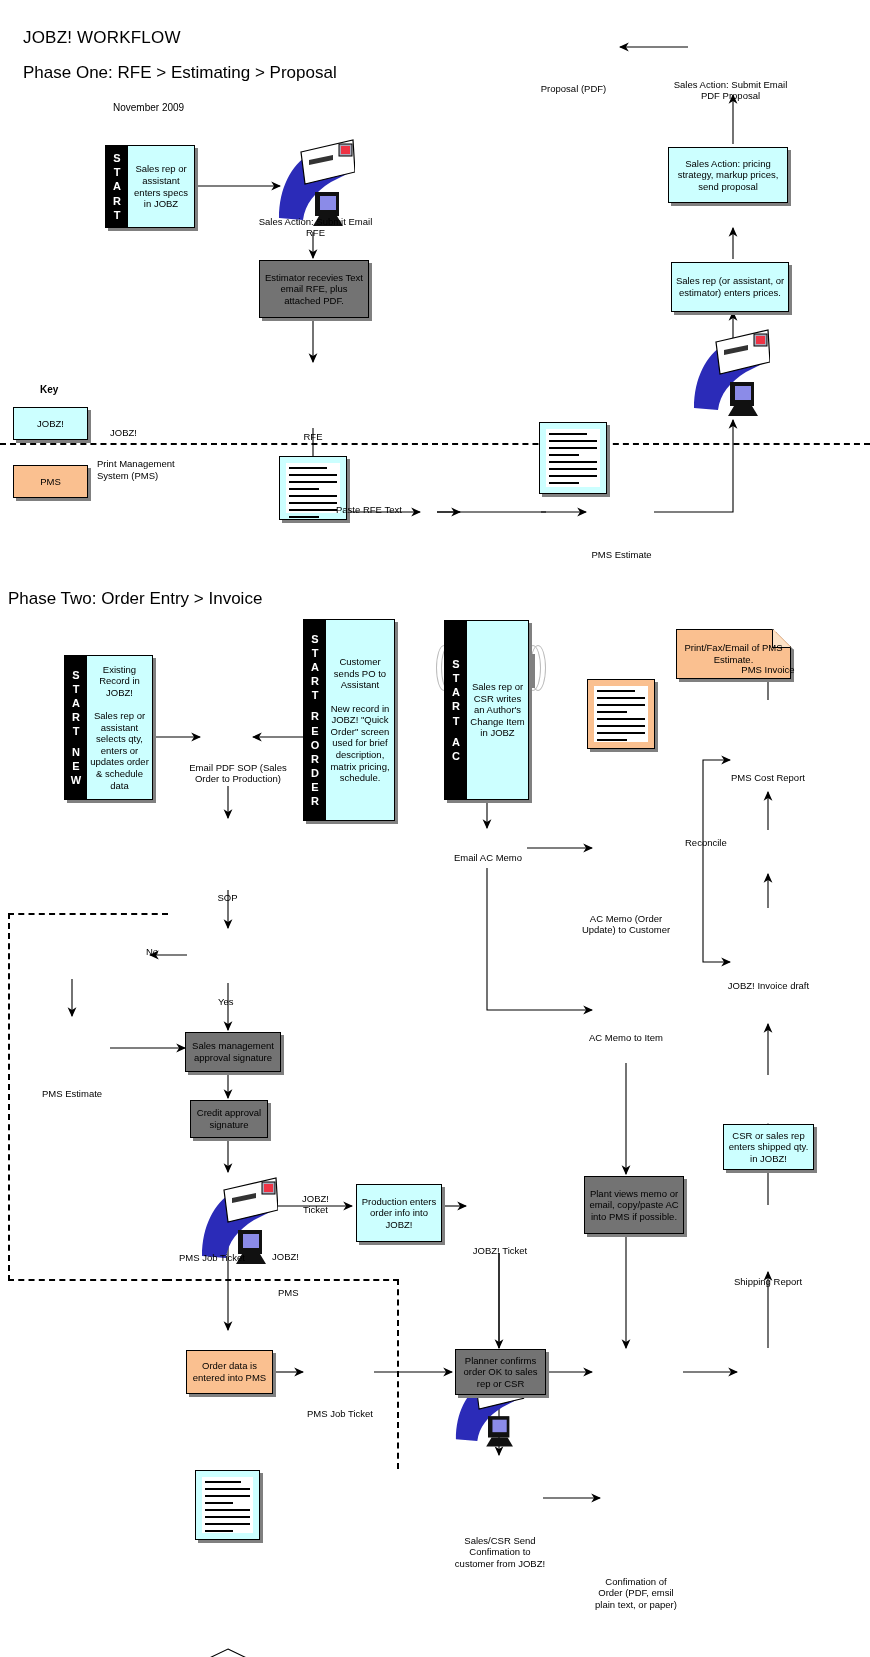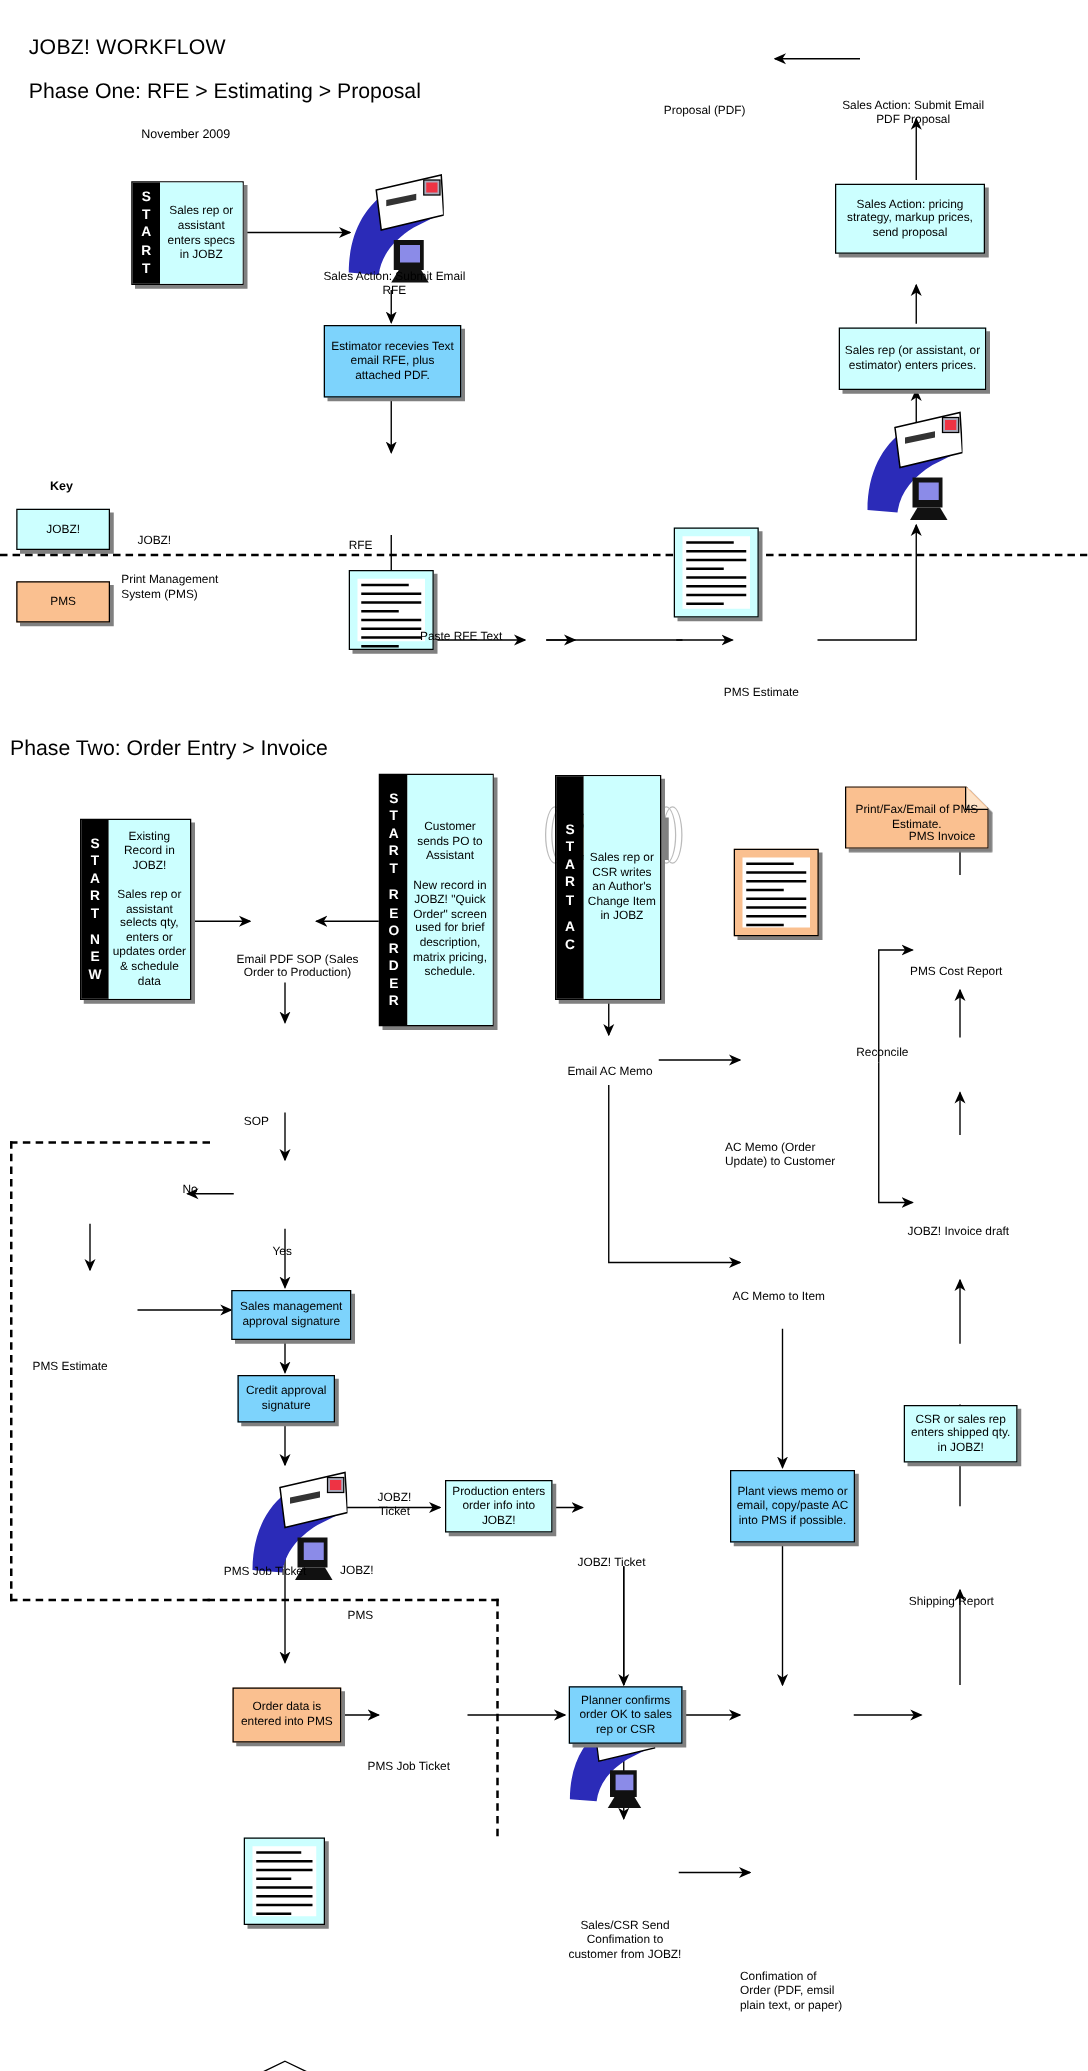--- a/index.html
+++ b/index.html
@@ -15,41 +15,41 @@
   .title-phase{font-size:17px;}
   .date{font-size:10px;}
 
   
   .box{box-sizing:border-box;border:1px solid #000;
        display:flex;align-items:center;justify-content:center;
        text-align:center;font-size:9.5px;line-height:1.22;
        padding:2px 3px;box-shadow:3px 3px 0 #808080;}
   .jobz{background:#ccffff;}
   .pms{background:#fac090;}
-  .plain{background:#7dd3fc;}
+  .plain{background:#737373;}
 
   
   .startwrap{display:flex;box-shadow:3px 3px 0 #808080;border:1px solid #000;box-sizing:border-box;}
   .startbar{background:#000;color:#fff;font-weight:bold;font-size:11px;
             display:flex;flex-direction:column;align-items:center;justify-content:center;
             line-height:1.28;letter-spacing:0;flex:0 0 auto;}
   .startbody{background:#ccffff;display:flex;align-items:center;justify-content:center;
              text-align:center;font-size:9.5px;line-height:1.22;padding:2px 3px;flex:1 1 auto;}
 
   
   .doc{box-sizing:border-box;border:1px solid #000;box-shadow:3px 3px 0 #808080;
        position:relative;overflow:hidden;}
   .doc.jobzdoc{background:#ccffff;}
   .doc.pmsdoc{background:#fac090;}
   .doc .inner{position:absolute;left:6px;right:6px;top:6px;bottom:6px;background:#fff;}
   .doc .lines{position:absolute;left:9px;right:9px;top:10px;bottom:8px;}
   .doc .lines i{display:block;height:2px;background:#000;margin-bottom:5px;}
   .doc .lines i.s{width:62%;}
   .doc .lines i.m{width:80%;}
-  .caption{position:absolute;text-align:left;font-size:9.5px;line-height:1.2;}
+  .caption{position:absolute;text-align:center;font-size:9.5px;line-height:1.2;}
 
   
   .note{position:relative;box-sizing:border-box;filter:drop-shadow(3px 3px 0 #808080);}
   .note .nbody{position:absolute;inset:0;background:#fac090;border:1px solid #000;
        clip-path:polygon(0 0, calc(100% - 18px) 0, 100% 18px, 100% 100%, 0 100%);}
   .note .nfold{position:absolute;right:0;top:0;width:18px;height:18px;
        background:#fde2c6;border-left:1px solid #000;border-bottom:1px solid #000;
        clip-path:polygon(0 0,100% 100%,0 100%);}
   .note .ntxt{position:absolute;inset:0;display:flex;align-items:center;justify-content:center;
        text-align:center;font-size:9.5px;line-height:1.22;padding:2px 6px;}
@@ -339,21 +339,21 @@
   <div class="caption" style="left:26px;top:1088px;width:92px;">PMS Estimate</div>
 
   <div class="n box plain" style="left:185px;top:1032px;width:96px;height:40px;">Sales management approval signature</div>
   <div class="n box plain" style="left:190px;top:1100px;width:78px;height:38px;">Credit approval signature</div>
 
   <div class="edgelbl" style="left:293px;top:1194px;width:45px;text-align:center;"><span>JOBZ! Ticket</span></div>
   <div class="edgelbl" style="left:179px;top:1253px;">PMS Job Ticket</div>
   <div class="edgelbl" style="left:272px;top:1252px;">JOBZ!</div>
   <div class="edgelbl" style="left:278px;top:1288px;">PMS</div>
 
-  <div class="n box jobz" style="left:356px;top:1184px;width:86px;height:42px;">Production enters order info into JOBZ!</div>
+  <div class="n box jobz" style="left:356px;top:1184px;width:86px;height:58px;">Production enters order info into JOBZ!</div>
 
   <div class="caption" style="left:462px;top:1245px;width:76px;">JOBZ! Ticket</div>
 
   <div class="n box pms" style="left:186px;top:1350px;width:87px;height:44px;">Order data is entered into PMS</div>
 
   <div class="caption" style="left:294px;top:1408px;width:92px;">PMS Job Ticket</div>
 
   <div class="n box plain" style="left:455px;top:1349px;width:91px;height:46px;">Planner confirms order OK to sales rep or CSR</div>
 
   <div class="caption" style="left:580px;top:913px;width:92px;">AC Memo (Order Update) to Customer</div>

